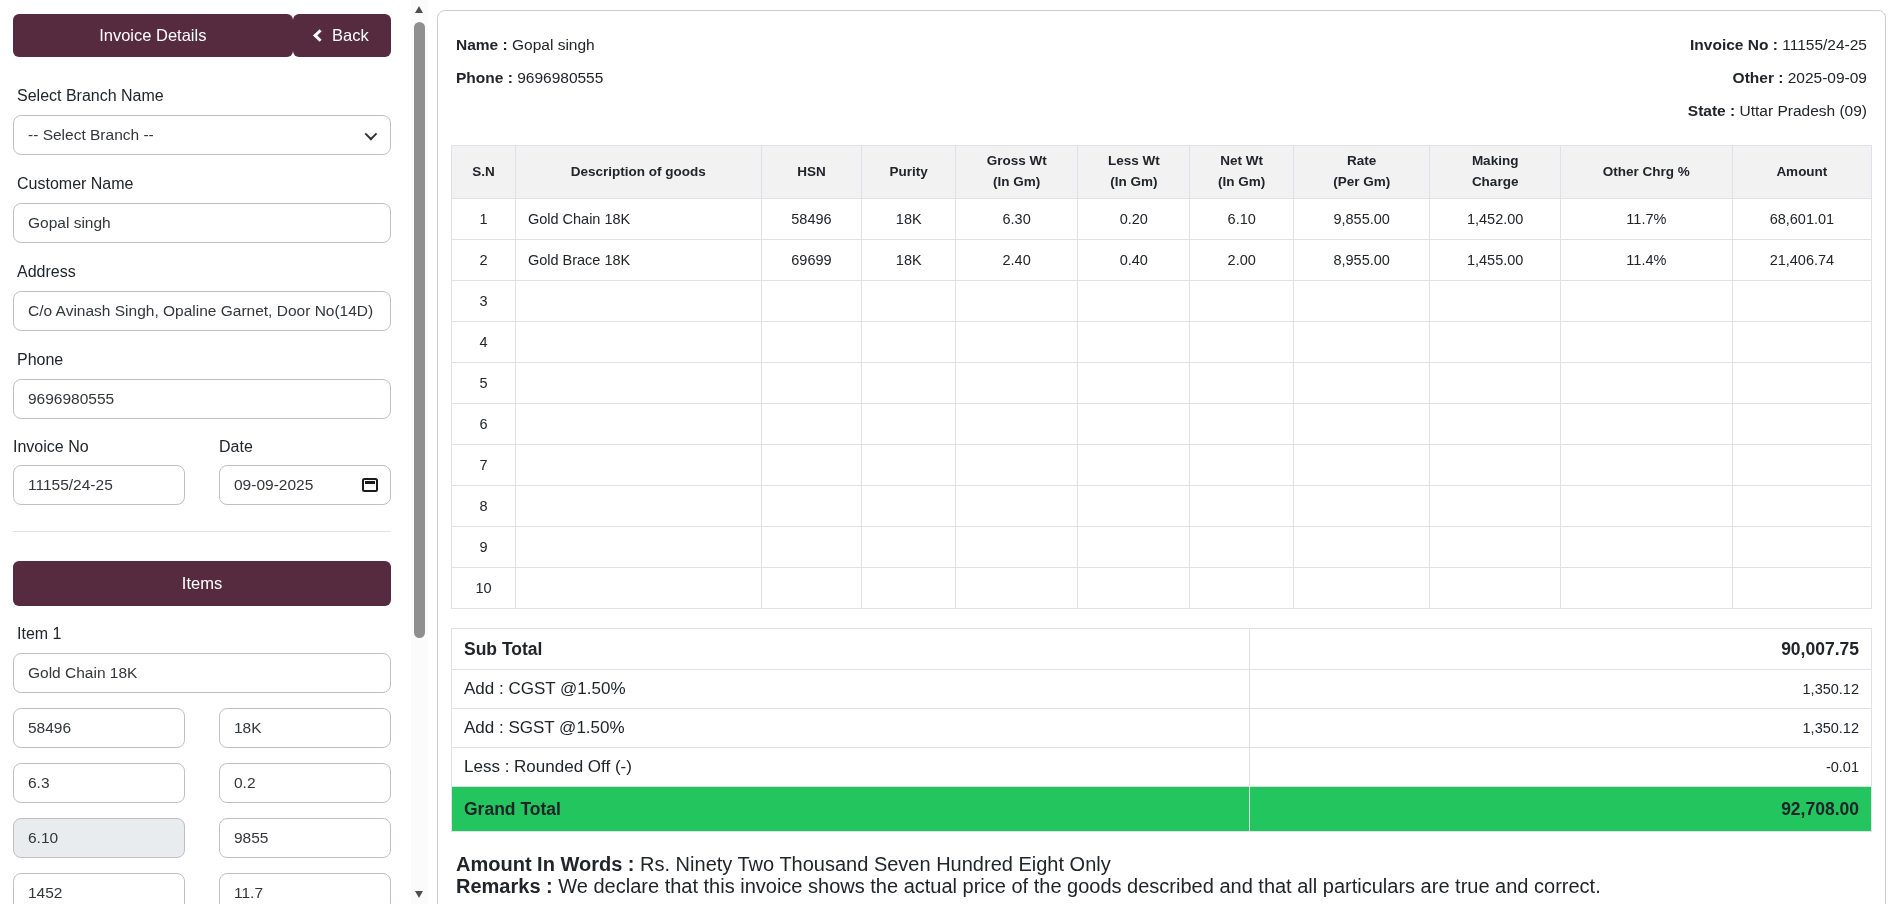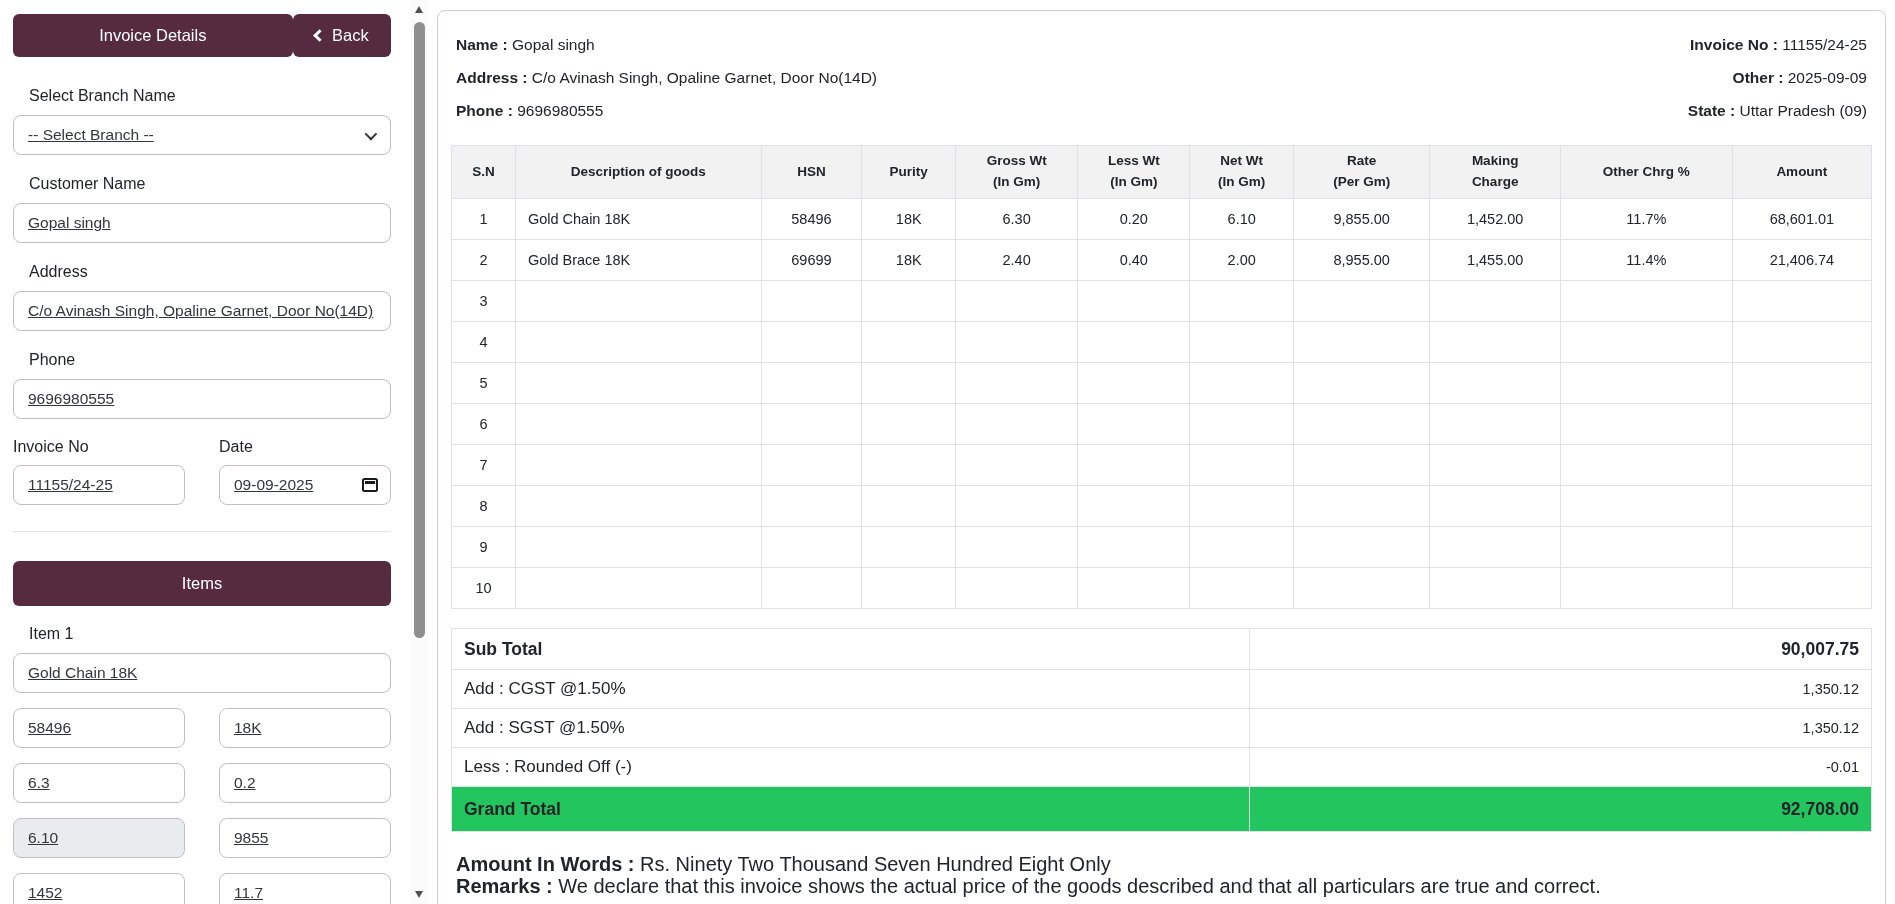--- a/index.html
+++ b/index.html
@@ -12,26 +12,26 @@
   
   .sidebar { width: 411px; flex: 0 0 411px; padding: 14px 20px 0 13px; }
   .btn-row { display: flex; justify-content: space-between; align-items: flex-start; }
   .btn { border: none; color: #fff; background: var(--accent); border-radius: 6px;
          height: 43px; font-family: inherit; font-size: 16.5px; cursor: pointer;
          display: inline-flex; align-items: center; justify-content: center; }
   .btn-details { width: 287px; }
   .btn-back { width: 101px; gap: 8px; }
   .chev-left { width: 9px; height: 9px; border-left: 3px solid #fff; border-bottom: 3px solid #fff;
                transform: rotate(45deg); display: inline-block; }
-  .field-label { display: block; font-size: 16px; color: #212529; margin: 20px 0 10px 16px; }
+  .field-label { display: block; font-size: 16px; color: #212529; margin: 20px 0 10px 4px; }
   .mt-big { margin-top: 30px; }
   .text-input, .select {
       width: 100%; height: 40px; border: 1px solid var(--input-border); border-radius: 8px;
       font-family: inherit; font-size: 15.5px; color: #33363a; padding: 0 14px; background: #fff;
-      display: block; text-decoration: underline; }
+      display: block; }
   .select { display: flex; align-items: center; justify-content: space-between; cursor: pointer; }
   .chev-down { width: 9px; height: 9px; border-right: 2px solid #343434; border-bottom: 2px solid #343434;
                transform: rotate(45deg) translateY(-2px); display: inline-block; margin-right: 2px; }
   .two-col { display: grid; grid-template-columns: 1fr 1fr; column-gap: 34px; }
   .two-col .field-label { margin: 19px 0 9px 0; }
   .date-wrap { position: relative; }
   .date-wrap .text-input { padding-right: 36px; }
   .cal-icon { position: absolute; right: 13px; top: 13px; width: 16px; height: 14px;
               border: 2px solid #1b1b1b; border-radius: 2.5px; }
   .cal-icon::before { content: ""; position: absolute; left: 1px; right: 1px; top: 1px; height: 3px; background: #1b1b1b; }
@@ -148,21 +148,20 @@
     <span class="sb-thumb"></span>
     <span class="tri-down"></span>
   </div>
 
   <div class="main-wrap">
     <div class="panel">
 
       <div class="inv-header">
         <div class="left">
           <p><span class="b">Name :</span> <span>Gopal singh</span></p>
-          <p><span class="b">Address :</span> <span>C/o Avinash Singh, Opaline Garnet, Door No(14D)</span></p>
           <p><span class="b">Phone :</span> <span>9696980555</span></p>
         </div>
         <div class="right">
           <p><span class="b">Invoice No :</span> <span>11155/24-25</span></p>
           <p><span class="b">Other :</span> <span>2025-09-09</span></p>
           <p><span class="b">State :</span> <span>Uttar Pradesh (09)</span></p>
         </div>
       </div>
 
       <table class="items-table">

